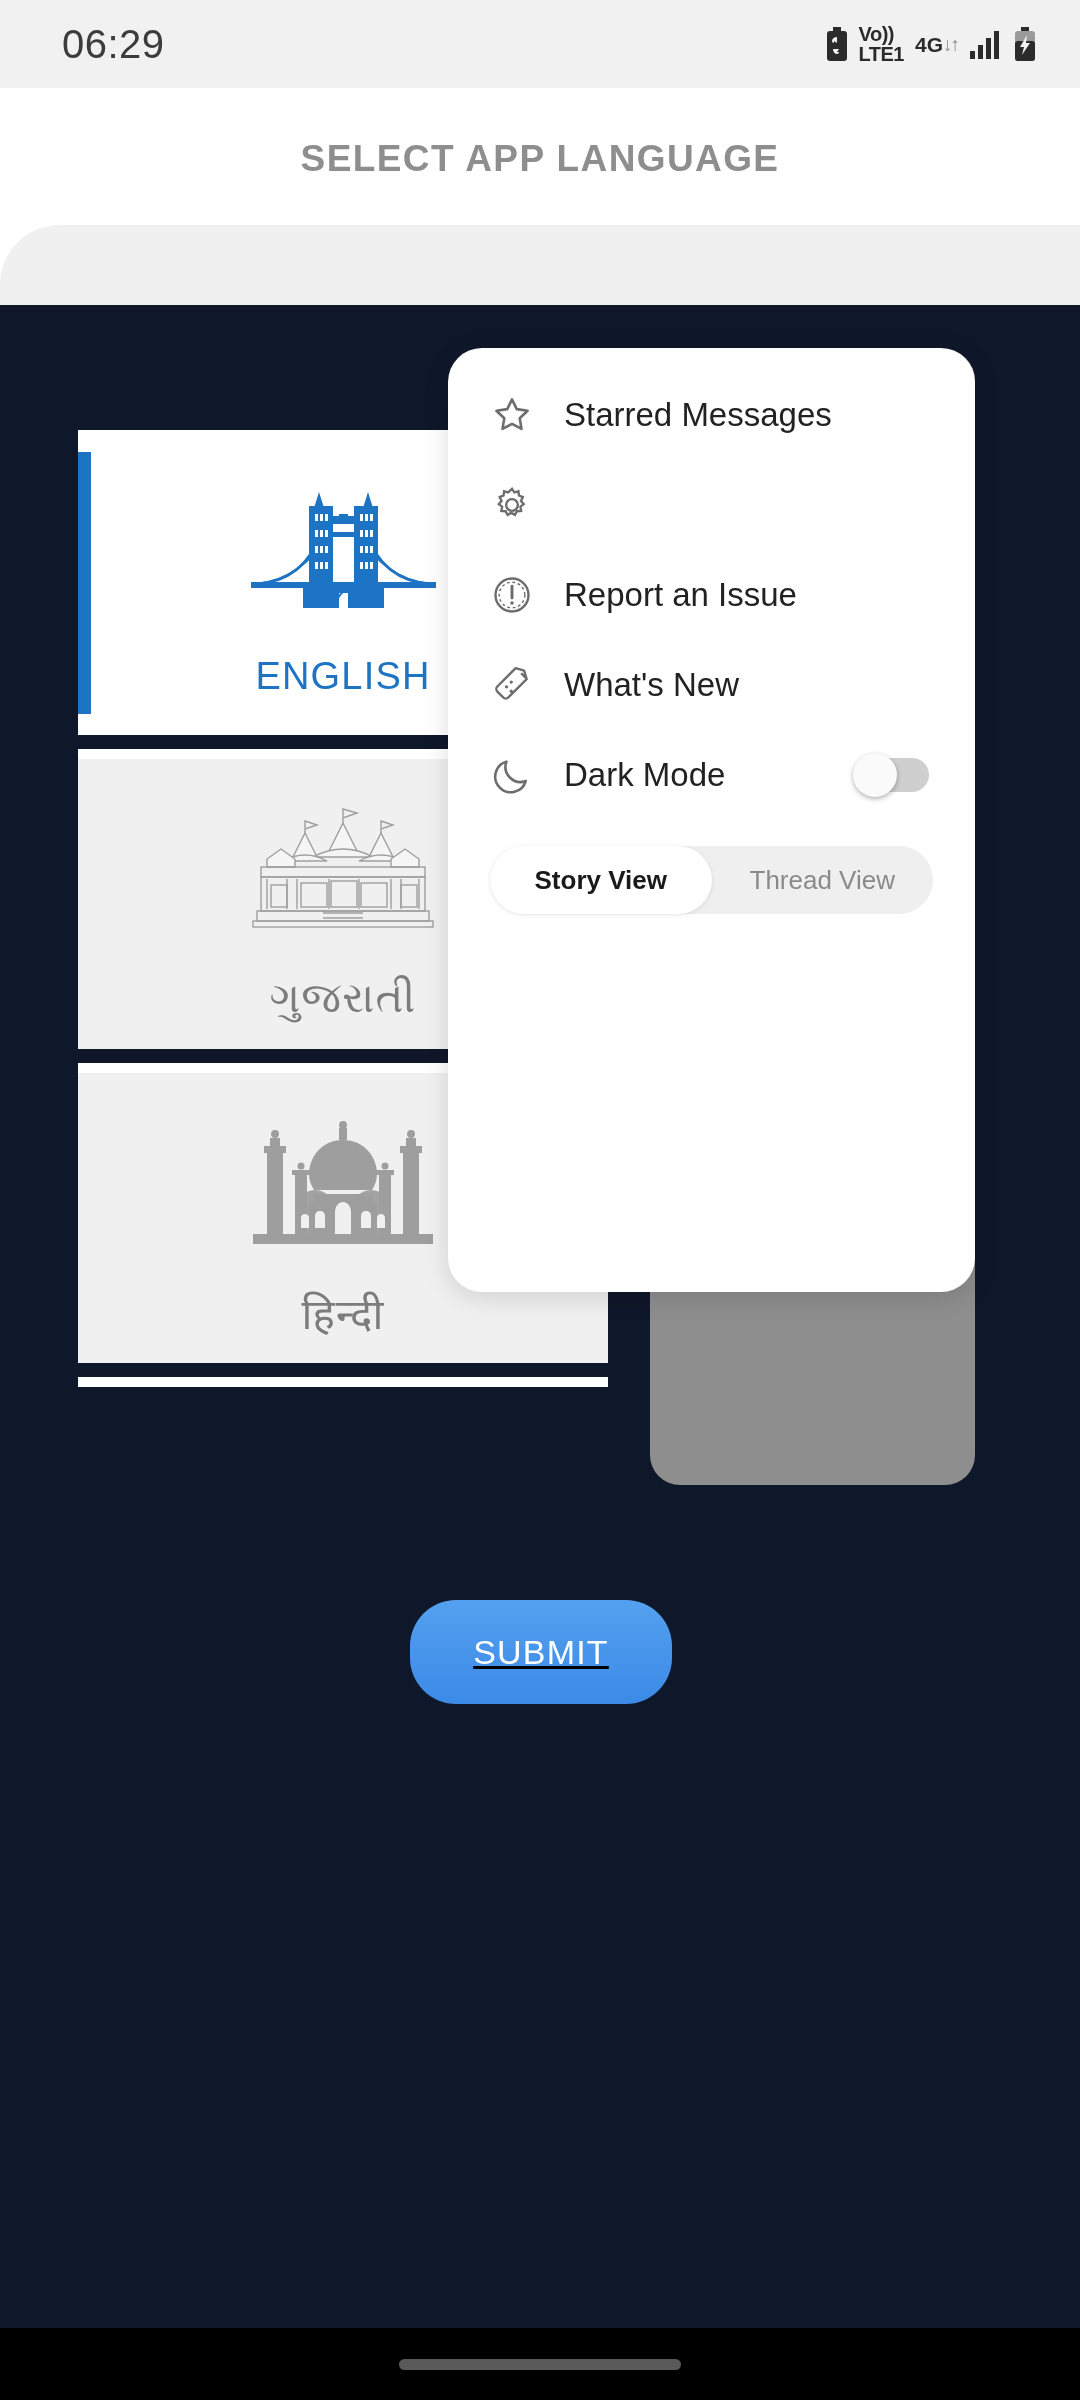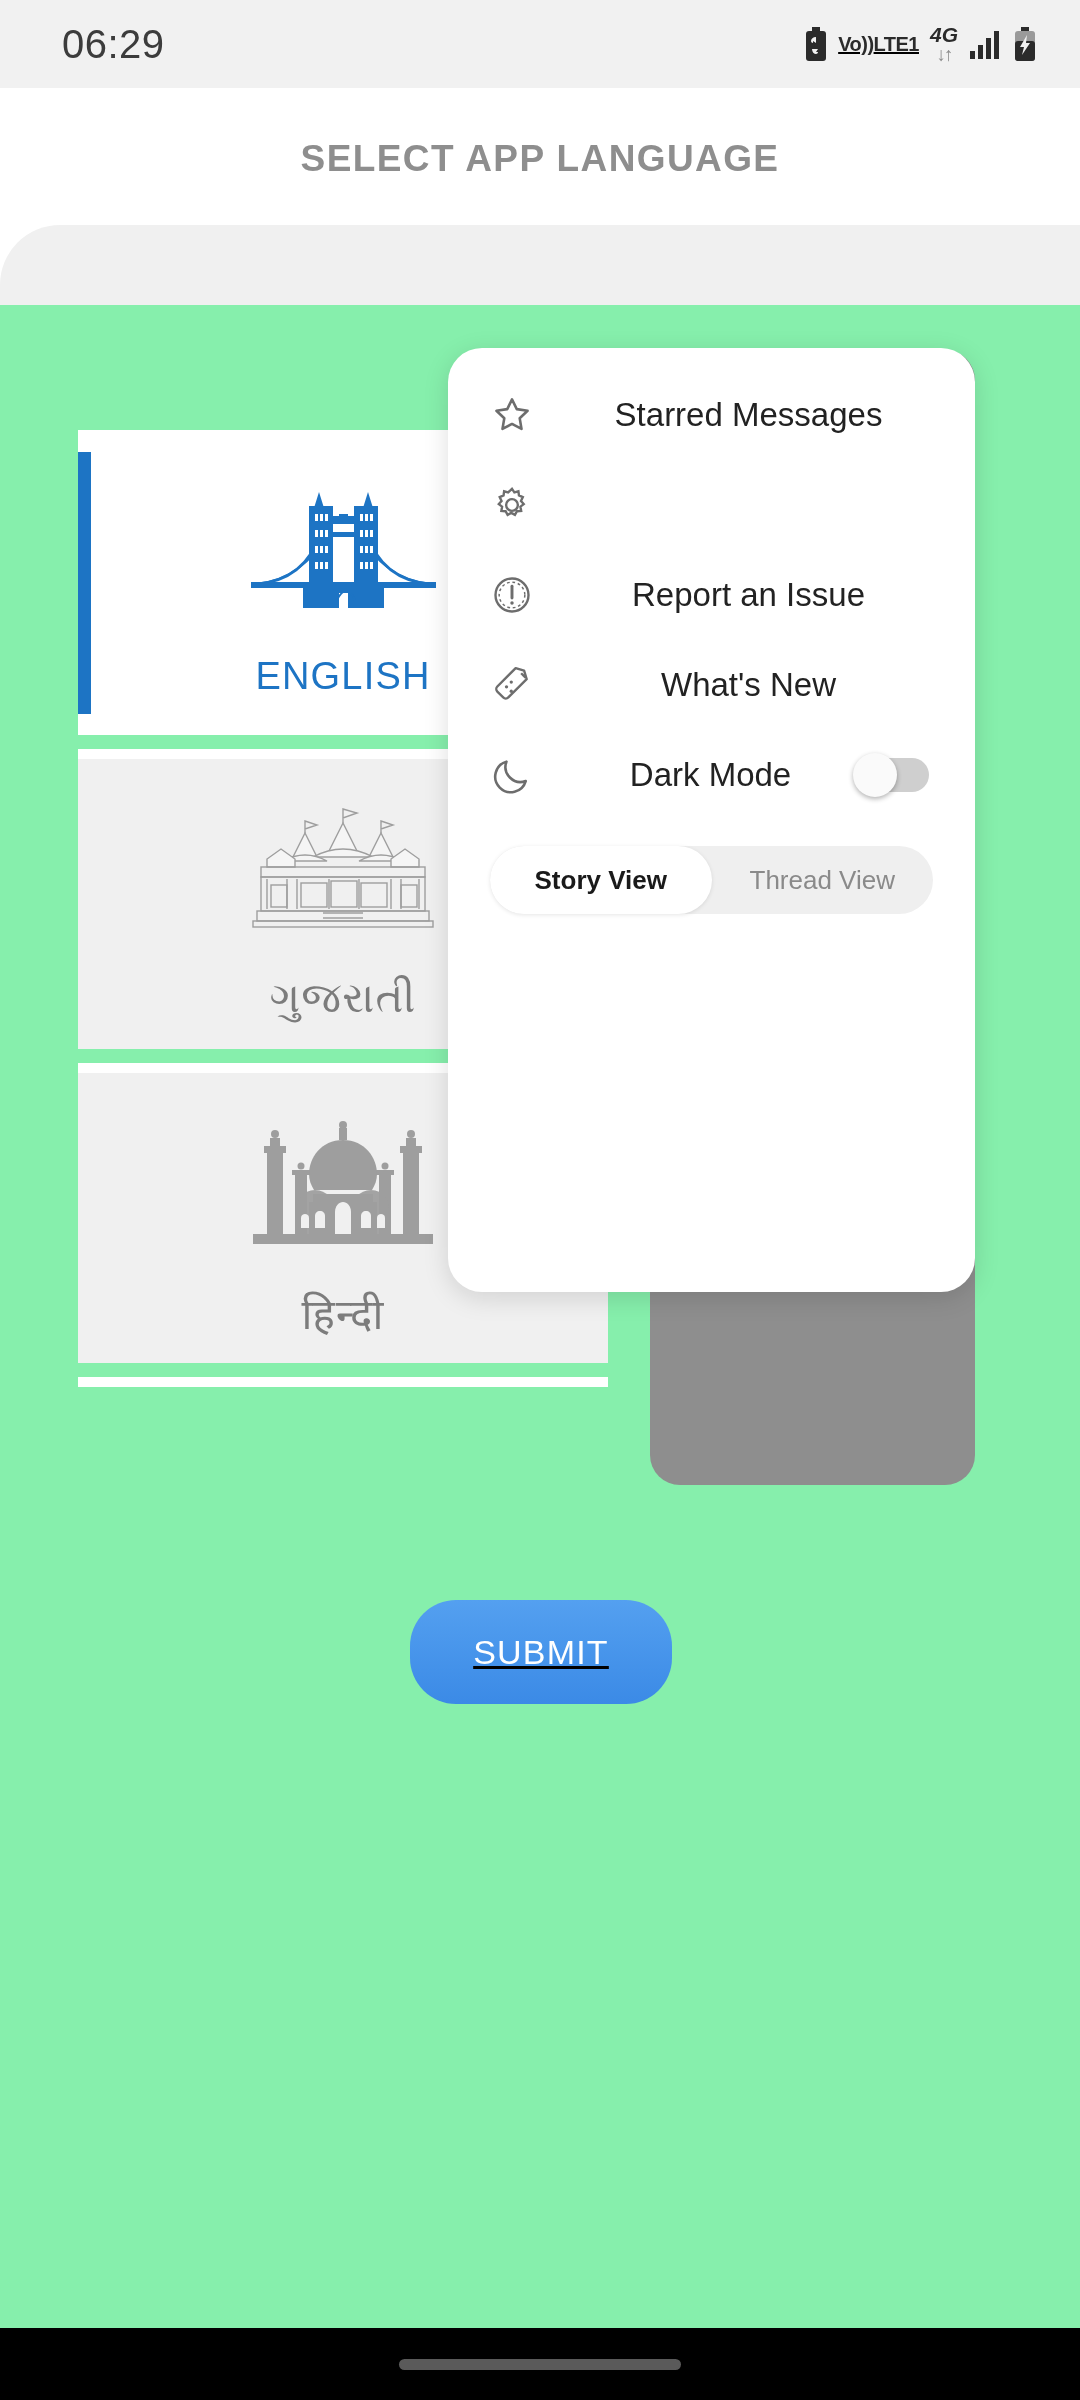--- a/index.html
+++ b/index.html
@@ -2,36 +2,36 @@
 <html><head>
 <meta charset="utf-8">
 <style>
   * { margin:0; padding:0; box-sizing:border-box; }
   html, body {
     width:1080px; height:2400px;
     font-family:"Liberation Sans", sans-serif;
     background:#f0f0f0;
     overflow:hidden;
   }
-  #screen { position:relative; width:1080px; height:2400px; background:#86efac;text-align:center; }
+  #screen { position:relative; width:1080px; height:2400px; background:#0f172a; }
 
   
   #statusbar {
     position:absolute; left:0; top:0; width:1080px; height:88px;
     background:#f1f1f1;
     display:flex; align-items:center; justify-content:space-between;
     padding:0 44px 0 62px;
   }
   #clock { font-size:40px; color:#3c3c3c; letter-spacing:0.5px; }
   #status-icons { display:flex; align-items:center; gap:11px; }
   .sicon { display:block; }
-  .volte-wrap { display:flex; flex-direction:row; align-items:flex-start; line-height:1;text-decoration:underline; }
+  .volte-wrap { display:flex; flex-direction:column; align-items:flex-start; line-height:1; }
   .volte-top { font-size:20px; font-weight:700; color:#2b2b2b; letter-spacing:-0.5px; }
   .volte-bot { font-size:20px; font-weight:700; color:#2b2b2b; letter-spacing:-0.5px; }
-  .net-wrap { display:flex; flex-direction:column; align-items:center; line-height:1;font-style:italic; }
+  .net-wrap { display:flex; flex-direction:row; align-items:center; line-height:1; }
   .net-top { font-size:21px; font-weight:700; color:#2b2b2b; }
   .net-arrows { font-size:19px; color:#8d8d8d; letter-spacing:-2px; }
 
   
   #header {
     position:absolute; left:0; top:88px; width:1080px; height:142px;
     background:#ffffff;
     border-bottom-left-radius:0; border-bottom-right-radius:0;
     display:flex; align-items:center; justify-content:center;
   }

